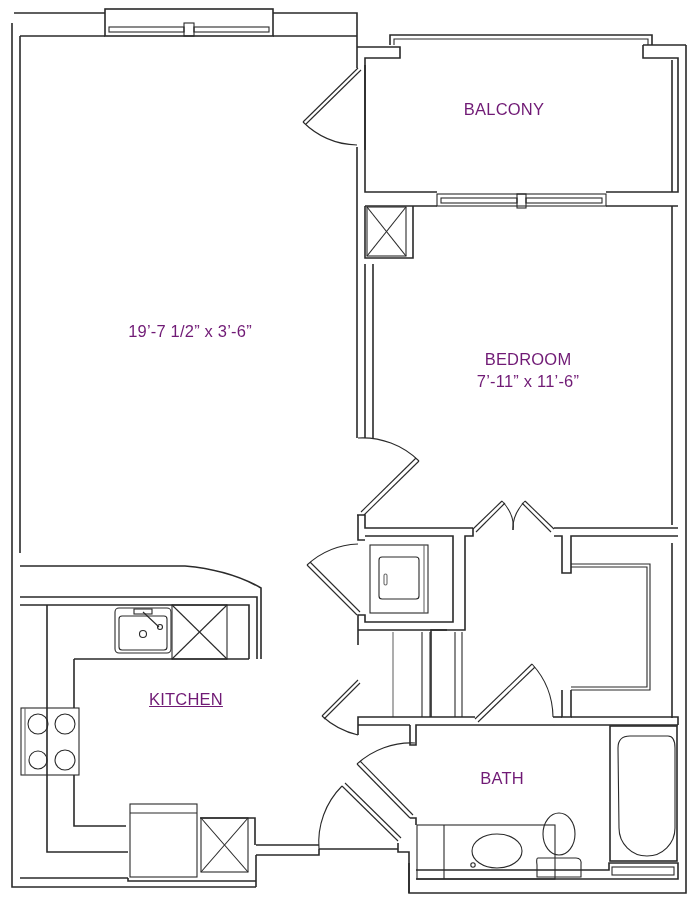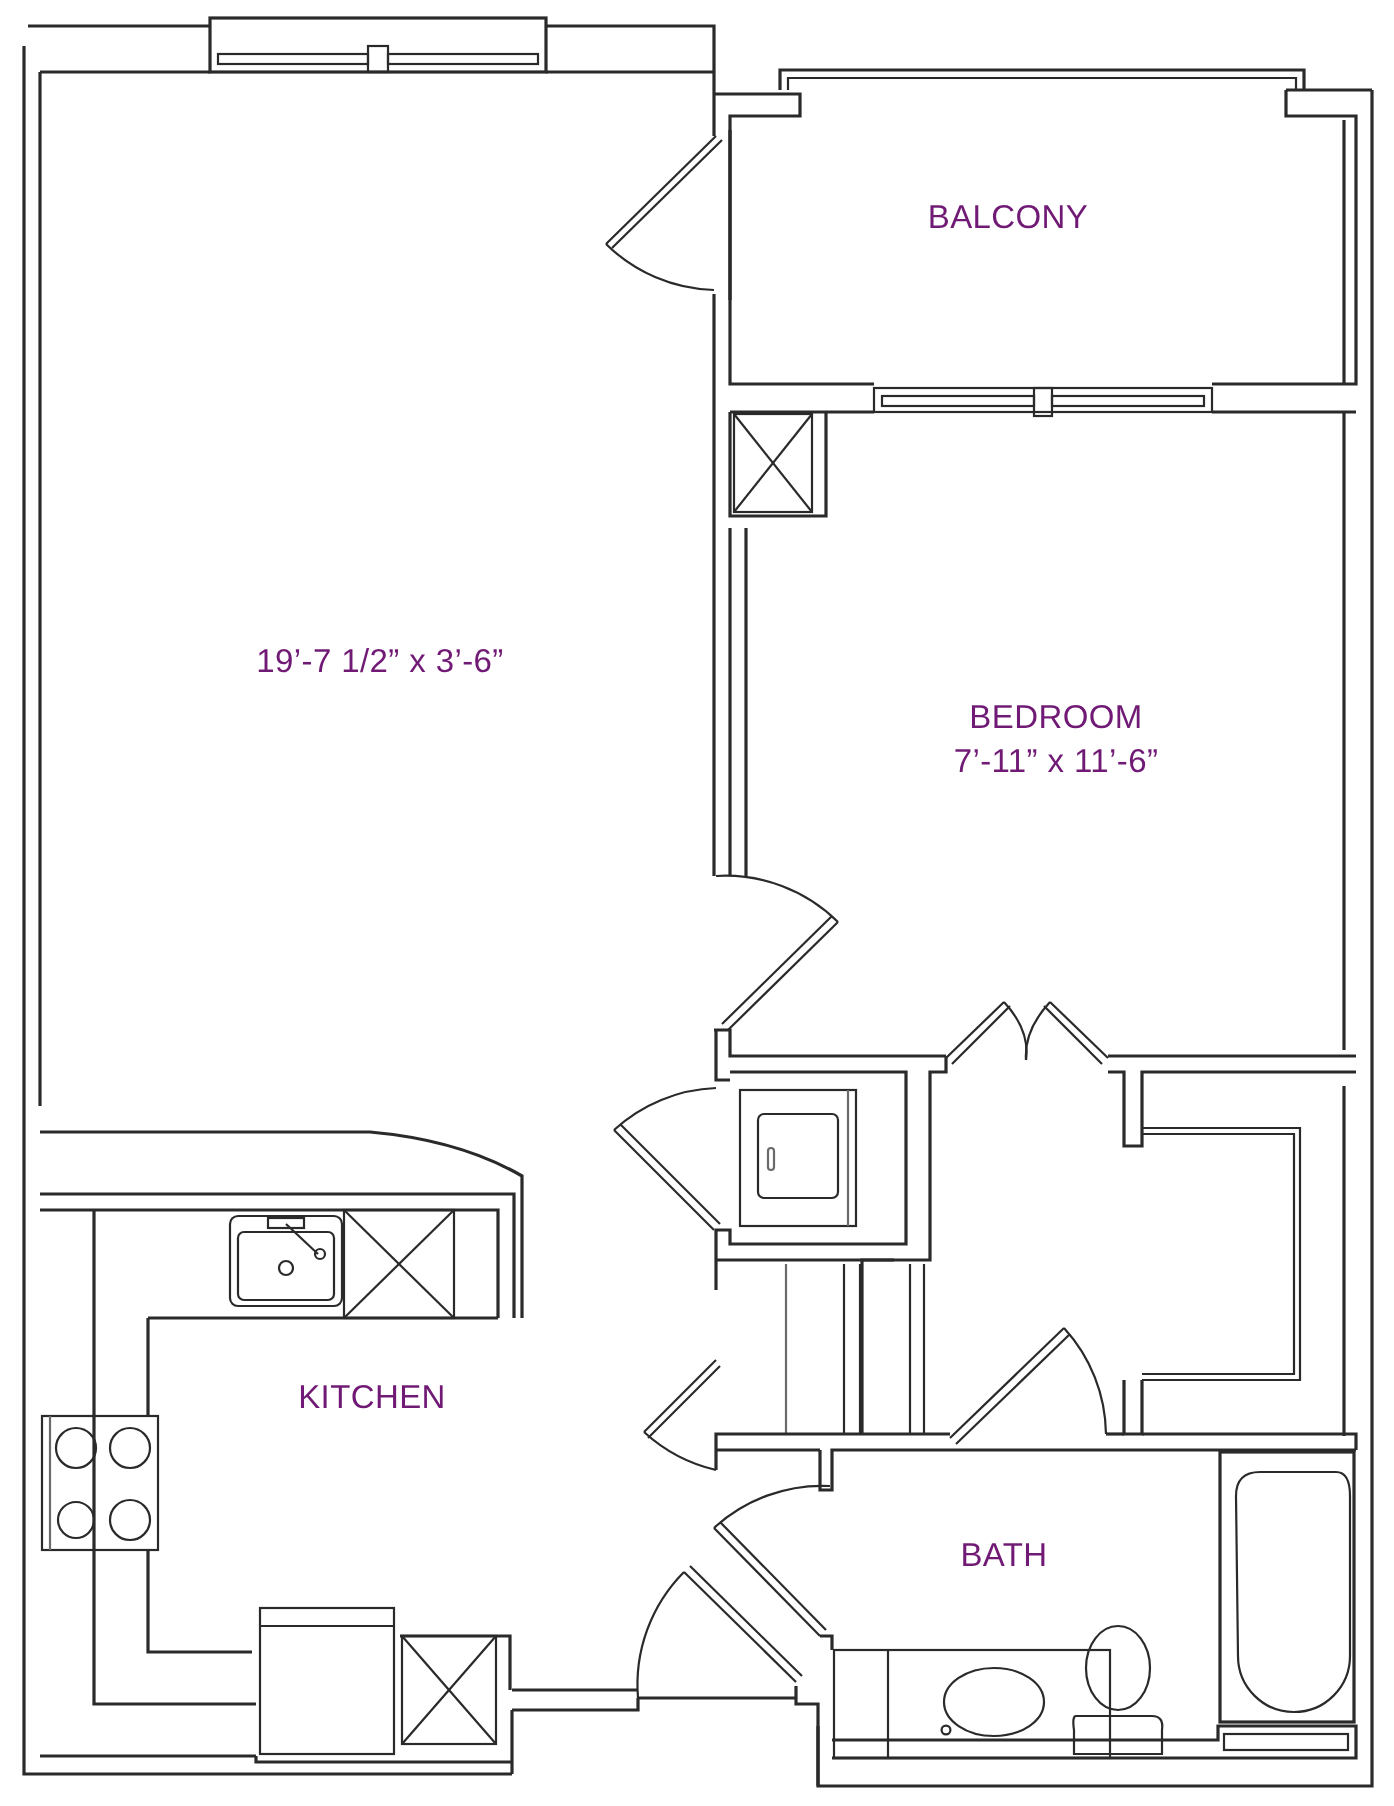--- a/index.html
+++ b/index.html
@@ -214,19 +214,19 @@
 
 <div class="label" style="left:90px; top:320px; width:200px;">
   <div>19’-7 1/2” x 3’-6”</div>
 </div>
 
 <div class="label" style="left:428px; top:318px; width:200px;margin-top:30px;">
   <div>BEDROOM</div>
   <div>7’-11” x 11’-6”</div>
 </div>
 
-<div class="label" style="left:136px; top:688px; width:100px;">
+<div class="label" style="left:136px; top:688px; width:100px;text-decoration:underline;">
   <div>KITCHEN</div>
 </div>
 
 <div class="label" style="left:462px; top:767px; width:80px;">
   <div>BATH</div>
 </div>
 
 </body></html>

